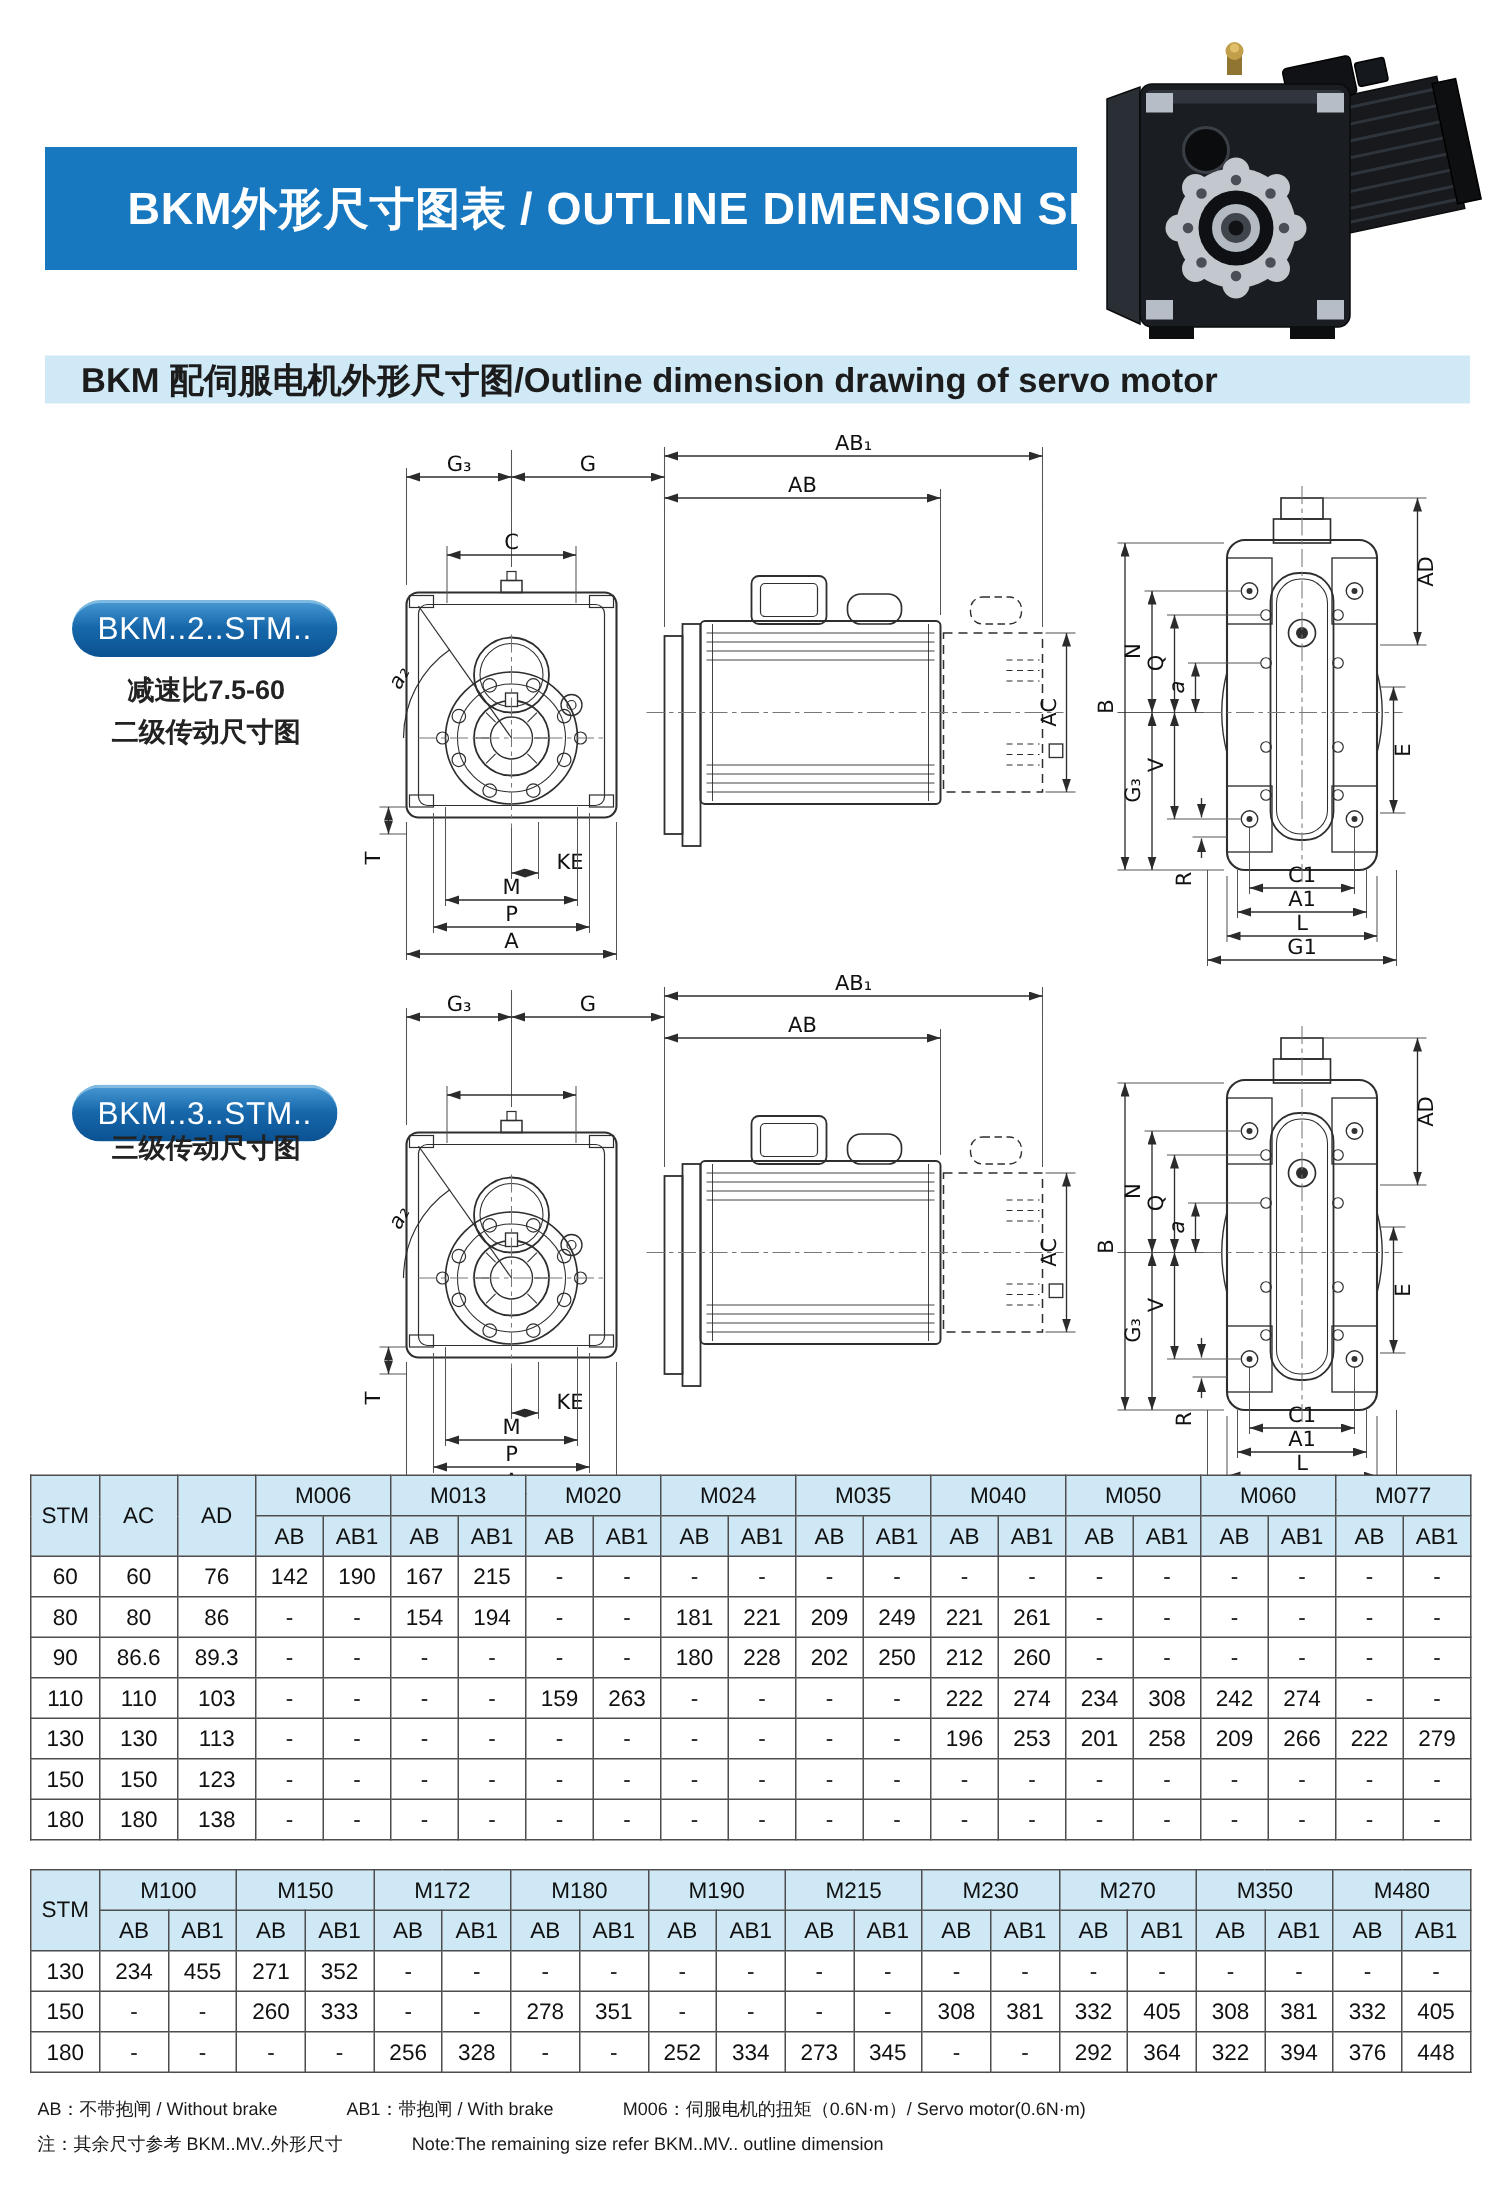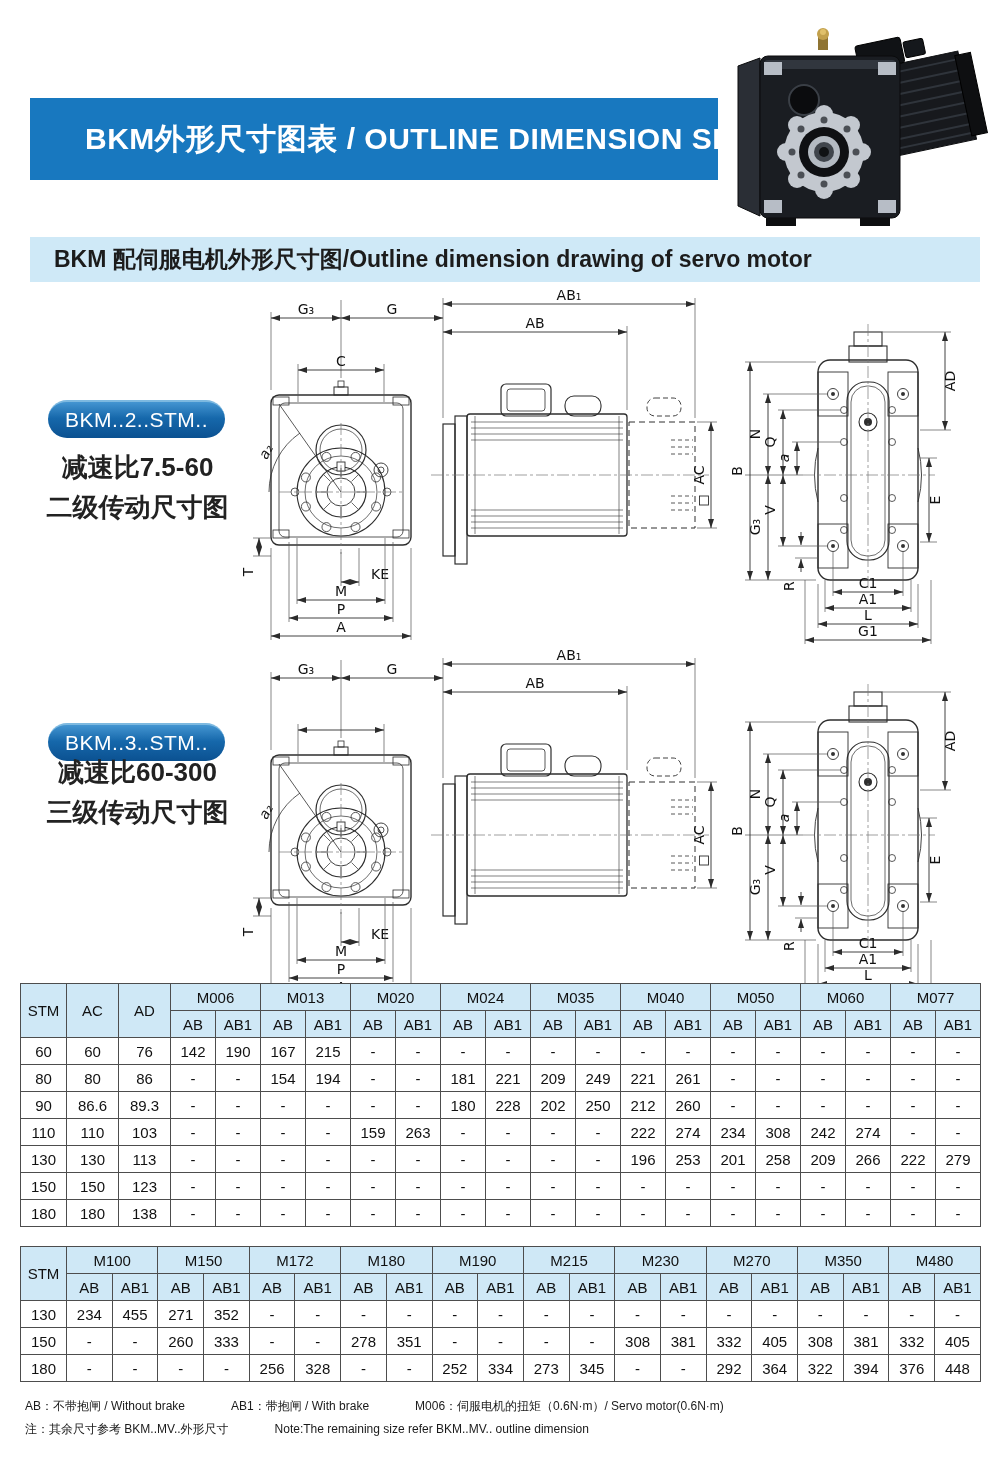--- a/index.html
+++ b/index.html
@@ -6,32 +6,32 @@
   body{
     width:1000px;height:1460px;position:relative;background:#ffffff;
     font-family:"Liberation Sans", sans-serif;overflow:hidden;
   }
   .abs{position:absolute;}
   
   .header-bar{left:30px;top:98px;width:688px;height:82px;background:#1878bf;display:flex;align-items:center;}
   .header-title{color:#ffffff;font-size:30px;font-weight:bold;padding-left:55px;letter-spacing:.5px;white-space:nowrap;}
   .photo{left:700px;top:4px;width:292px;height:222px;}
   
-  .subheader{left:30px;top:237px;width:950px;height:45px;background:#cfe9f7;display:flex;align-items:center;}
+  .subheader{left:30px;top:237px;width:950px;height:32px;background:#cfe9f7;display:flex;align-items:center;}
   .subheader-text{font-size:23px;font-weight:600;color:#1c1c1c;padding-left:24px;white-space:nowrap;}
   
   .section{left:0;width:1000px;height:362px;}
   #section1{top:290px;}
   #section2{top:650px;}
   .badge{position:absolute;background:linear-gradient(180deg,#4495d1 0%,#1668ab 45%,#0b5191 100%);
     color:#fff;font-weight:normal;font-size:21px;padding:6px 17px;border-radius:19px;letter-spacing:.5px;
     border-top:2px solid #7db9e0;}
   #section1 .badge{left:48px;top:110px;}
   #section2 .badge{left:48px;top:53px;margin-top:20px;}
-  .caps{position:absolute;left:20px;width:235px;text-align:center;font-size:26px;font-weight:600;color:#222;line-height:1.55;}
+  .caps{position:absolute;left:20px;width:235px;text-align:center;font-size:18px;font-weight:600;color:#222;line-height:1.55;}
   #section1 .caps{top:157px;}
   #section2 .caps{top:102px;}
   .draw{position:absolute;left:243px;top:0;}
   svg text{font-family:"DejaVu Sans","Liberation Sans",sans-serif;}
   
   .dim-table{position:absolute;left:20px;border-collapse:collapse;table-layout:fixed;width:960px;}
   #table1{top:983px;}
   #table2{top:1246px;}
   .dim-table th,.dim-table td{
     border:1px solid #4d4d4d;text-align:center;vertical-align:middle;
@@ -310,21 +310,20 @@
       <line x1="562" y1="290" x2="562" y2="354" stroke="#555" stroke-width="0.7"></line>
       <line x1="688" y1="290" x2="688" y2="354" stroke="#555" stroke-width="0.7"></line>
       <line x1="562" y1="350" x2="688" y2="350" stroke="#2e2e2e" stroke-width="0.9" marker-start="url(#draw1-arr)" marker-end="url(#draw1-arr)"></line>
       <text x="625" y="346" font-size="14" fill="#111" text-anchor="middle">G1</text>
     </svg>
 </div>
 
 <div class="abs section" id="section2">
   <div class="badge">BKM..3..STM..</div>
   <div class="caps">
-    <div>减速比60-300</div>
     <div>三级传动尺寸图</div>
   </div>
   <svg class="draw" id="draw2" width="745" height="362" viewBox="0 0 745 362">
       <defs>
         <marker id="draw2-arr" markerWidth="10" markerHeight="8" refX="9" refY="3" orient="auto-start-reverse" markerUnits="userSpaceOnUse">
           <path d="M0,0 L9,3 L0,6 Z" fill="#2b2b2b"></path>
         </marker>
       </defs>
       <rect x="28" y="105" width="140" height="150" rx="8" fill="none" stroke="#2e2e2e" stroke-width="1.4"></rect>
       <rect x="36" y="113" width="124" height="134" rx="6" fill="none" stroke="#2e2e2e" stroke-width="0.8"></rect>

